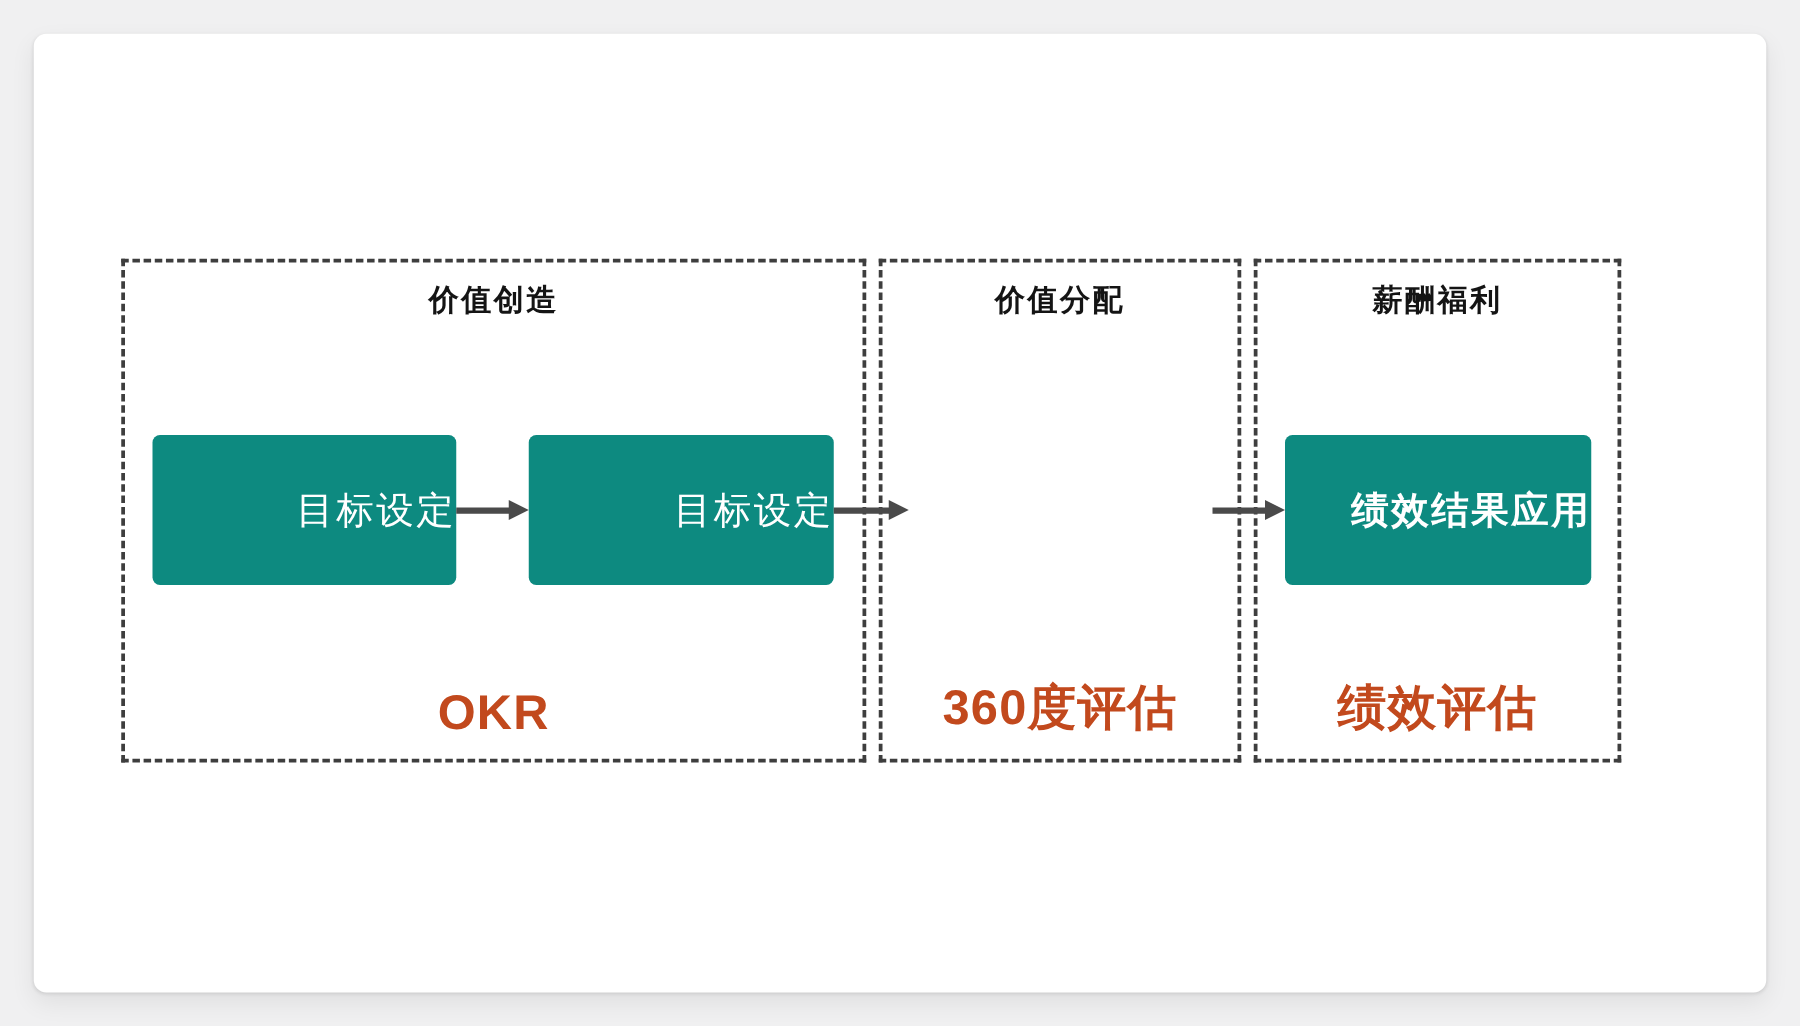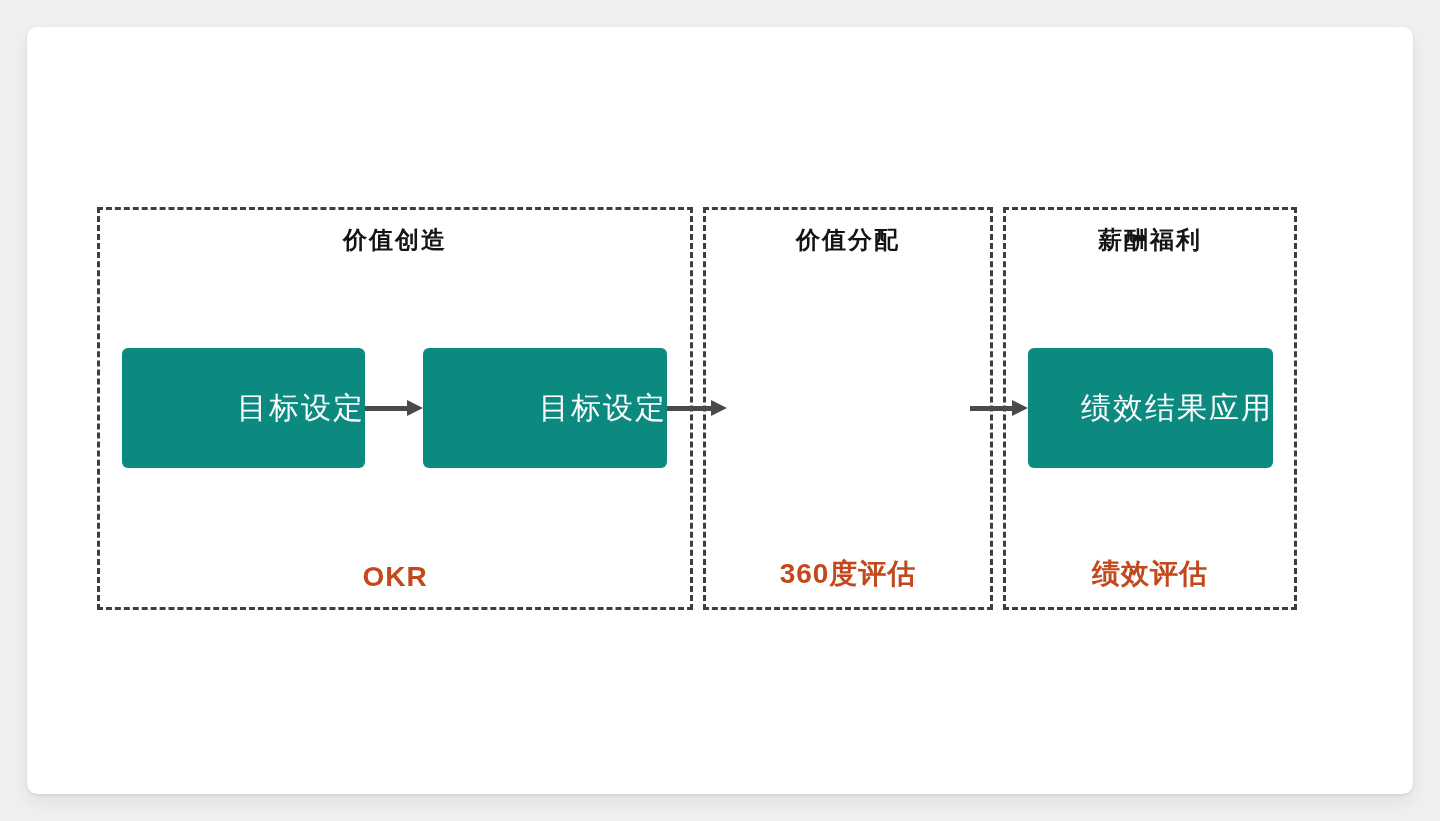--- a/index.html
+++ b/index.html
@@ -45,21 +45,21 @@
     font-weight: 600;
     letter-spacing: 2px;
     color: var(--title-text, #141414);
   }
   .section-label {
     position: absolute;
     bottom: 14px;
     left: 0;
     right: 0;
     text-align: center;
-    font-size: 28px;
+    font-size: 39px;
     font-weight: 700;
     letter-spacing: 1px;
     color: var(--accent-orange, #c2491d);
   }
   .node {
     position: absolute;
     top: 321px;
     height: 120px;
     background: var(--node-fill, #0d8a80);
     border-radius: 6px;
@@ -68,21 +68,21 @@
     align-items: center;
     justify-content: flex-end;
     font-size: 30px;
     letter-spacing: 2px;
     box-sizing: border-box;
     padding-left: 20px;
   }
   .node1 { left: 95px;   width: 243px; }
   .node2 { left: 396px;  width: 244px; }
   .node3 { left: 700px;  width: 243px; }
-  .node4 { left: 1001px; width: 245px; }
+  .node4 { left: 1001px; width: 245px; font-weight: bold; }
   .arrow {
     position: absolute;
     top: 373px;
     height: 16px;
   }
   .arrow1 { left: 338px; width: 58px; }
   .arrow2 { left: 640px; width: 60px; }
   .arrow3 { left: 943px; width: 58px; }
   .arrow .shaft {
     position: absolute;

